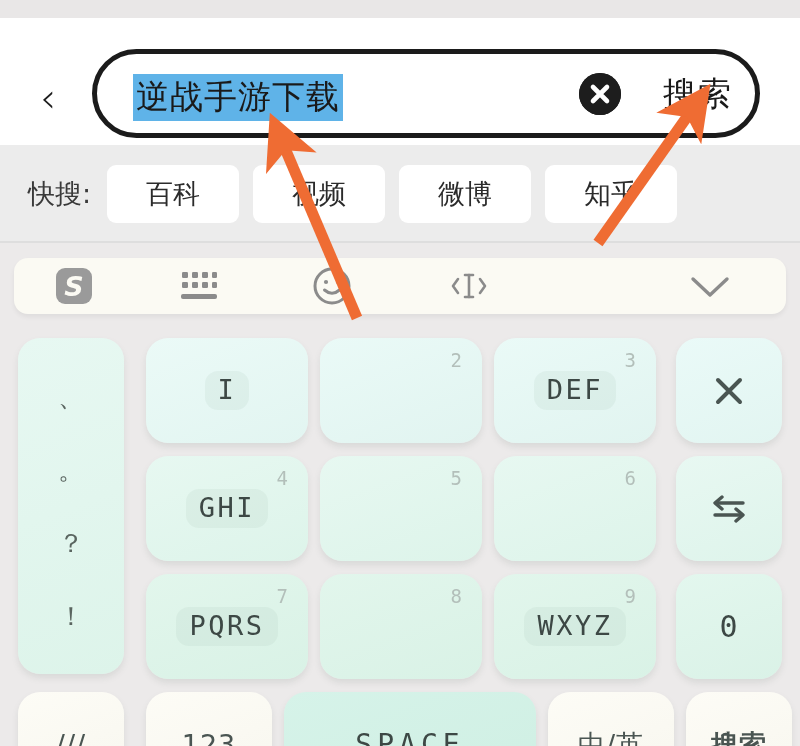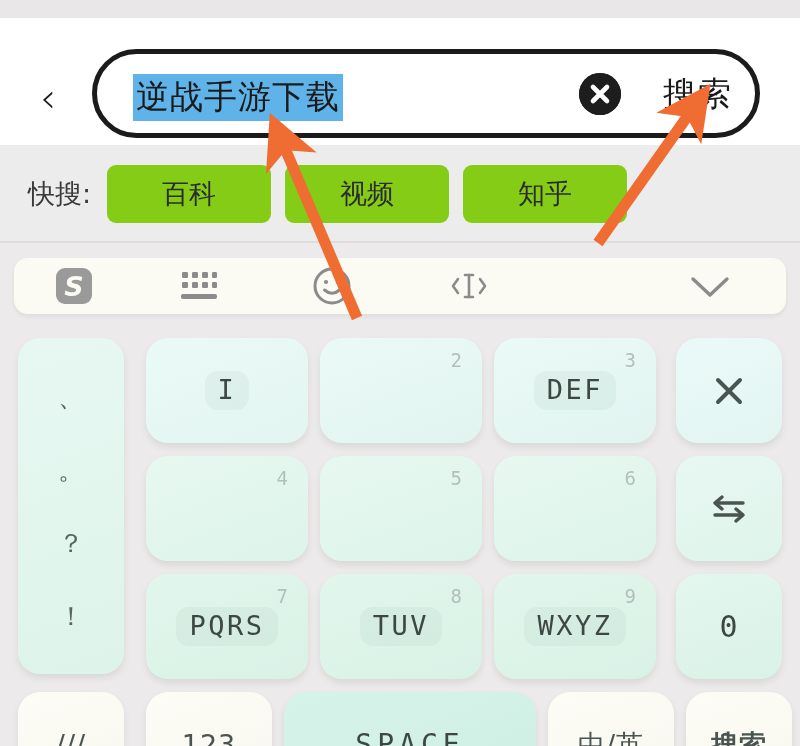--- a/index.html
+++ b/index.html
@@ -59,22 +59,22 @@
     position:absolute;left:0;top:145px;width:800px;height:97px;
     background:#ececec;
     display:flex;align-items:center;
   }
   .quick-label{
     margin-left:28px;margin-right:16px;
     font-size:27px;color:#3a3a3a;white-space:nowrap;
     font-family:"DejaVu Sans","Liberation Sans",sans-serif;
   }
   .chip{
-    height:58px;min-width:92px;padding:0 36px;
-    background:#84cc16;border-radius:9px;
+    height:58px;min-width:92px;padding:0 20px;
+    background:#ffffff;border-radius:9px;
     display:flex;align-items:center;justify-content:center;
     margin-right:14px;
     font-size:27px;color:#2b2b2b;white-space:nowrap;
     font-family:"DejaVu Sans","Liberation Sans",sans-serif;
   }
   .quick-divider{
     position:absolute;left:0;top:241px;width:800px;height:2px;
     background:#dedede;
   }
 
@@ -175,20 +175,23 @@
 </div>
 
 <div class="quick-row">
   <div class="quick-label">快搜:</div>
 
   <div class="chip">
     <span>百科</span>
   </div>
   <div class="chip">
     <span>视频</span>
+  </div>
+  <div class="chip">
+    <span>微博</span>
   </div>
   <div class="chip">
     <span>知乎</span>
   </div>
 
 </div>
 <div class="quick-divider"></div>
 
 <div class="ime-toolbar">
 
@@ -262,20 +265,21 @@
     <span class="key-label">DEF</span>
   </div>
   <div class="key" style="left:676px;top:12px;width:106px;height:105px;background:linear-gradient(160deg,#eafaf8,#e2f5f1);">
     <svg width="44" height="44" viewBox="0 0 44 44">
       <path d="M11 11 L33 33 M33 11 L11 33" stroke="#4a5552" stroke-width="4" stroke-linecap="round"></path>
     </svg>
   </div>
 
   <div class="key" style="left:146px;top:130px;width:162px;height:105px;background:linear-gradient(160deg,#e7f8f1,#ddf4ea);">
     <span class="key-num">4</span>
+    <span class="key-label">GHI</span>
   </div>
   <div class="key" style="left:320px;top:130px;width:162px;height:105px;background:linear-gradient(160deg,#e7f8f1,#ddf4ea);">
     <span class="key-num">5</span>
   </div>
   <div class="key" style="left:494px;top:130px;width:162px;height:105px;background:linear-gradient(160deg,#e7f8f1,#ddf4ea);">
     <span class="key-num">6</span>
   </div>
   <div class="key" style="left:676px;top:130px;width:106px;height:105px;background:linear-gradient(160deg,#e8f8f2,#def4eb);">
     <svg width="48" height="40" viewBox="0 0 48 40">
       <g stroke="#4a5552" stroke-width="3.4" fill="none" stroke-linecap="round" stroke-linejoin="round">
@@ -286,21 +290,20 @@
       </g>
     </svg>
   </div>
 
   <div class="key" style="left:146px;top:248px;width:162px;height:105px;background:linear-gradient(160deg,#e2f6ec,#d9f2e6);">
     <span class="key-num">7</span>
     <span class="key-label">PQRS</span>
   </div>
   <div class="key" style="left:320px;top:248px;width:162px;height:105px;background:linear-gradient(160deg,#e2f6ec,#d9f2e6);">
     <span class="key-num">8</span>
-    <span class="key-label">TUV</span>
   </div>
   <div class="key" style="left:494px;top:248px;width:162px;height:105px;background:linear-gradient(160deg,#e2f6ec,#d9f2e6);">
     <span class="key-num">9</span>
     <span class="key-label">WXYZ</span>
   </div>
   <div class="key" style="left:676px;top:248px;width:106px;height:105px;background:linear-gradient(160deg,#e3f7ee,#daf2e7);">
     <span class="zero-glyph">0</span>
   </div>
 
   <div class="key" style="left:18px;top:366px;width:106px;height:105px;background:linear-gradient(160deg,#fdfcf6,#f7f6ee);">

